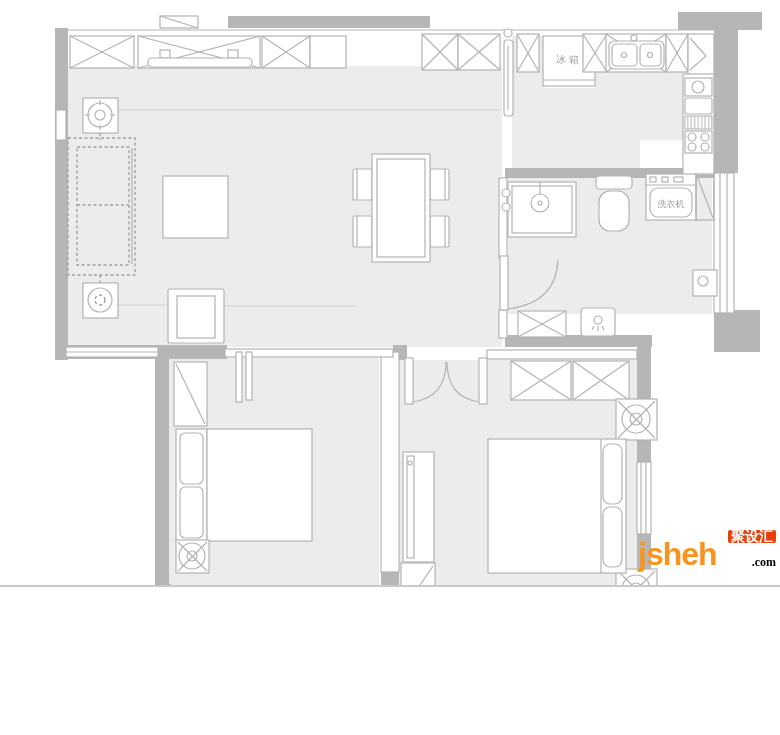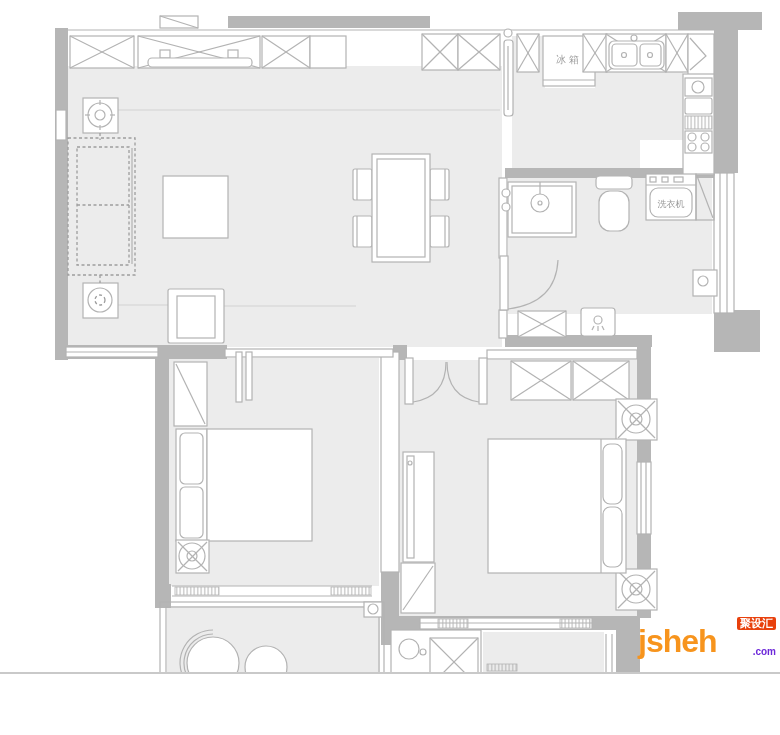--- a/index.html
+++ b/index.html
@@ -1,33 +1,33 @@
 <!DOCTYPE html>
 <html><head>
 <meta charset="utf-8">
 <style>
   html,body{margin:0;padding:0;background:#fff;}
-  .stage{position:relative;width:780px;height:674px;background:#fff;overflow:hidden;
+  .stage{position:relative;width:780px;height:587px;background:#fff;overflow:hidden;
          font-family:"Liberation Sans",sans-serif;}
   svg{position:absolute;left:0;top:0;}
   
   .wall{fill:#b6b6b6;stroke:none;}
   .floor{fill:#ececec;stroke:none;}
   .w{fill:#ffffff;stroke:#b3b3b3;stroke-width:1.2;}
   .ln{fill:none;stroke:#b3b3b3;stroke-width:1.2;}
   .lnf{fill:none;stroke:#d2d2d2;stroke-width:1;}
   .dash{fill:none;stroke:#9d9d9d;stroke-width:1.3;stroke-dasharray:3 2.5;}
   .lbl{fill:#9a9a9a;font-family:"Liberation Sans",sans-serif;}
   
   .wm{position:absolute;right:4px;bottom:18px;width:138px;height:40px;}
   .wm-brand{position:absolute;left:0;bottom:-4px;font-size:32px;font-weight:bold;
             letter-spacing:-1px;color:#f7941d;}
   .wm-badge{position:absolute;right:0;top:1px;background:#e8400c;color:#fff;
-            font-size:11px;font-weight:bold;padding:1px 3px;border-radius:2px;line-height:11px;}
-  .wm-com{position:absolute;right:0;bottom:-1px;font-size:10px;font-weight:bold;color:#6d28d9;}
+            font-size:14px;font-weight:bold;padding:1px 3px;border-radius:2px;line-height:11px;}
+  .wm-com{position:absolute;right:0;bottom:-1px;font-size:12px;font-weight:bold;color:#000000;font-family:Liberation Serif, serif;}
   .bottom-rule{position:absolute;left:0;bottom:0;width:780px;height:2px;background:#c9c9c9;}
 </style>
 </head>
 <body>
 
 <div class="stage">
 <svg width="780" height="735" viewBox="0 0 780 735">
   <defs>
     <pattern id="hatch" width="3.5" height="10" patternUnits="userSpaceOnUse">
       <path d="M1.7,0 V10" stroke="#b3b3b3" stroke-width="1"></path>

